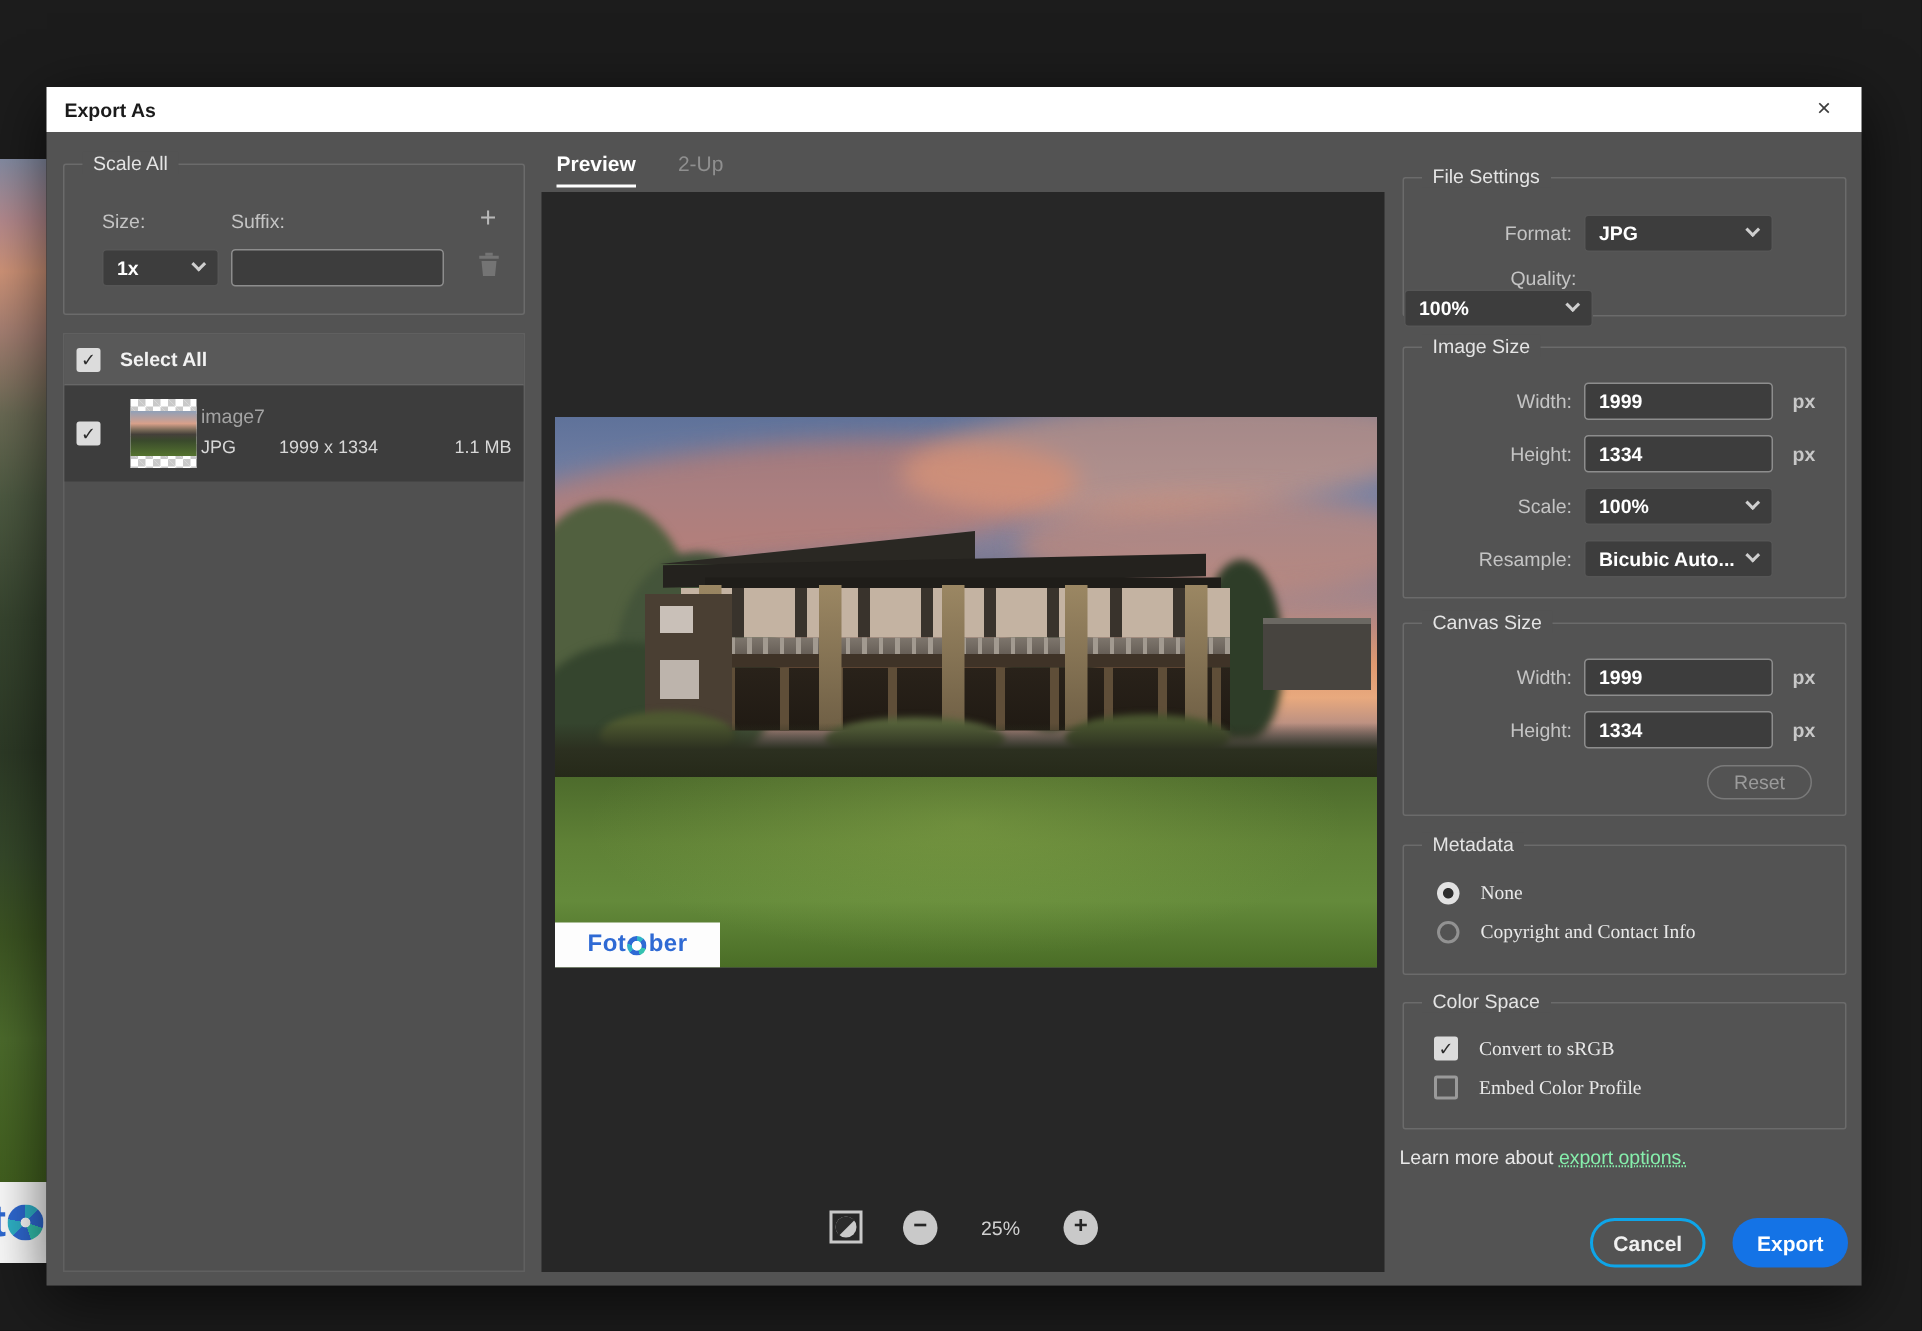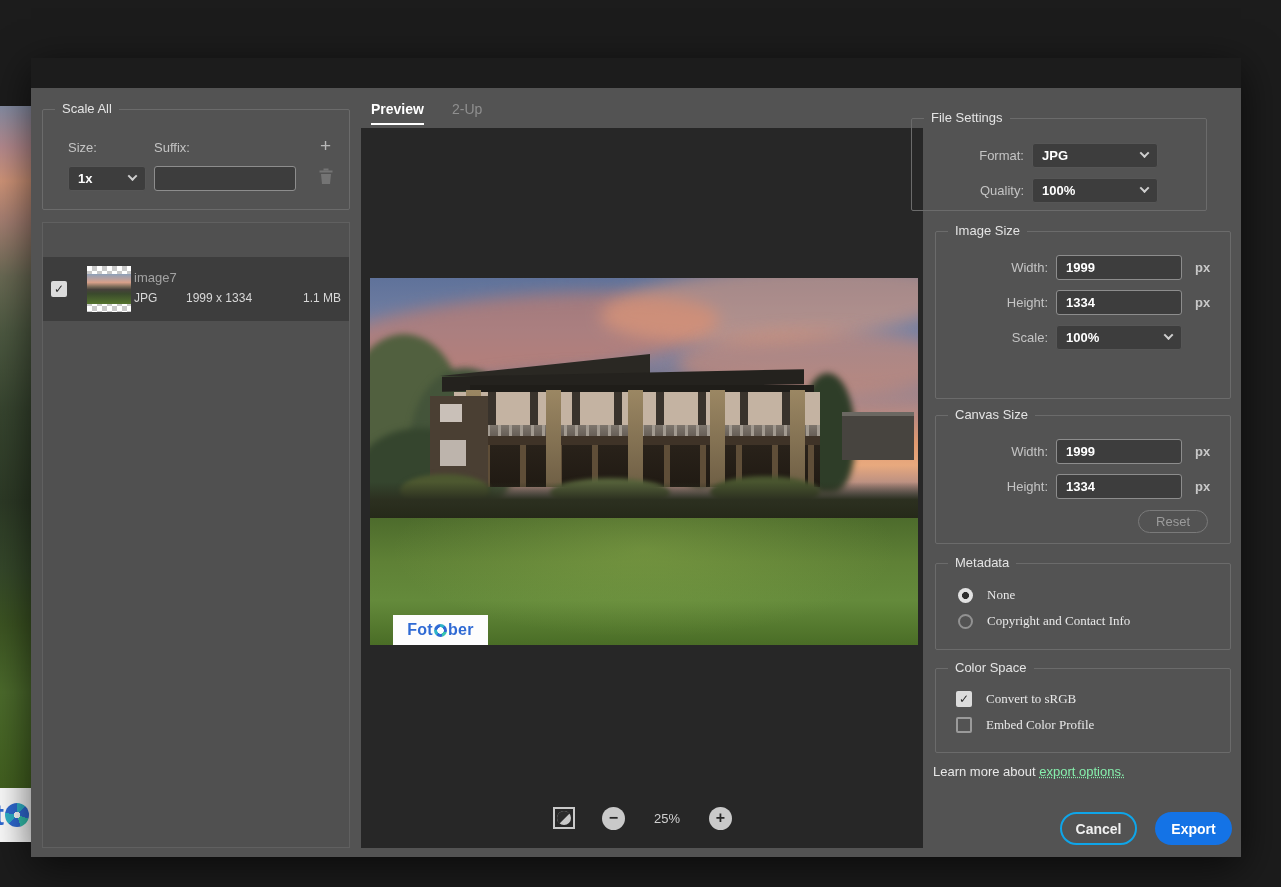--- a/index.html
+++ b/index.html
@@ -121,22 +121,22 @@
     border-top:4px solid #6b6862; }
   .shrubband { position:absolute; left:0; top:204px; width:100%; height:44px;
     background:linear-gradient(180deg,rgba(40,44,28,0) 0%,#2c3020 40%,#232616 100%); }
   .bush { position:absolute; border-radius:50%; filter:blur(2px); }
   .b1 { left:30px; top:196px; width:90px; height:34px; background:#4d5830; }
   .b2 { left:180px; top:200px; width:120px; height:30px; background:#55613a; }
   .b3 { left:340px; top:198px; width:110px; height:32px; background:#49552f; }
   .lawn { position:absolute; left:0; top:240px; width:100%; height:127px;
     background:radial-gradient(ellipse at 50% 25%,rgba(160,190,85,.30),rgba(0,0,0,0) 65%),
       linear-gradient(180deg,#4d6b2c 0%,#5f8136 35%,#648a3b 65%,#4a6d26 100%); }
-  .wm { position:absolute; left:0; bottom:0; width:95px; height:30px; background:#fdfdfd;
-    display:flex; align-items:center; justify-content:center;margin-left:23px; }
+  .wm { position:absolute; left:0; bottom:0; width:110px; height:30px; background:#fdfdfd;
+    display:flex; align-items:center; justify-content:center; }
   .wm .wtxt { color:#2f6ad4; font-weight:bold; font-size:16px; letter-spacing:.3px; }
   .wm .gear { width:13px; height:13px; margin:0 1px; }
 
   .pcontrols { position:absolute; left:0; top:678px; width:100%; display:flex;
     align-items:center; justify-content:center; gap:26px; }
   .fit-icon { width:24px; height:24px; cursor:pointer; }
   .zbtn { width:23px; height:23px; border-radius:50%; background:#c9c9c9; color:#262626;
     font-size:16px; font-weight:700; display:flex; align-items:center; justify-content:center;
     cursor:pointer; line-height:1; padding-bottom:1px; }
   .zoomlevel { font-size:13px; color:#d0d0d0; min-width:32px; text-align:center; }
@@ -165,20 +165,24 @@
 
 <div class="stage">
 
   <div class="bg-photo-strip"></div>
   <div class="bg-logo-box">
     <span class="t">t</span>
     <span class="gear"></span>
   </div>
 
   <div class="dialog">
+    <div class="titlebar">
+      <span class="title">Export As</span>
+      <span class="close">×</span>
+    </div>
 
     <div class="dbody">
 
       <div class="fbox scale-fields" style="left:11px;top:21px;width:308px;height:101px;">
         <span class="legend">Scale All</span>
         <div class="row" style="left:25px;top:30px;">
             <span class="lbl">Size:</span>
           </div>
         <div class="row" style="left:111px;top:30px;">
             <span class="lbl">Suffix:</span>
@@ -196,20 +200,24 @@
         <div class="row trash-icon" style="right:16px;top:58px;">
           <svg width="14" height="16" viewBox="0 0 14 16">
             <rect x="0.5" y="2.5" width="13" height="2" fill="#8f8f8f"></rect>
             <rect x="4.5" y="0.5" width="5" height="2" fill="#8f8f8f"></rect>
             <path d="M2 6 h10 l-1 10 h-8 z" fill="#8f8f8f"></path>
           </svg>
         </div>
       </div>
 
       <div class="list-panel">
+        <div class="selectall-row">
+          <span class="cb checked"></span>
+          <span class="txt">Select All</span>
+        </div>
         <div class="item-row">
           <span class="cb checked"></span>
           <div class="thumb">
             <div class="mini"></div>
           </div>
           <span class="item-name">image7</span>
           <div class="item-meta">
             <span class="fmt">JPG</span>
             <span class="dims">1999 x 1334</span>
             <span class="size">1.1 MB</span>
@@ -270,30 +278,30 @@
               <path d="M7.05 16.95 A7 7 0 0 1 16.95 7.05 Z" fill="#2b2b2b"></path>
               <path d="M6.5 17.5 L17.5 6.5" stroke="#2b2b2b" stroke-width="1.6"></path>
             </svg>
           </span>
           <span class="zbtn">−</span>
           <span class="zoomlevel">25%</span>
           <span class="zbtn">+</span>
         </div>
       </div>
 
-      <div class="fbox" style="left:880px;top:30px;width:296px;height:93px;">
+      <div class="fbox" style="left:904px;top:30px;width:296px;height:93px;">
         <span class="legend">File Settings</span>
         <div class="frow" style="left:0;top:24px;">
           <span class="lbl">Format:</span>
           <div class="ctrl dropdown">
             <span>JPG</span>
             <span class="chev"></span>
           </div>
         </div>
-        <div class="frow" style="left:0;top:59px;">
+        <div class="frow" style="left:0;top:59px;flex-direction:column;">
           <span class="lbl">Quality:</span>
           <div class="ctrl dropdown">
             <span>100%</span>
             <span class="chev"></span>
           </div>
         </div>
       </div>
 
       <div class="fbox" style="left:904px;top:143px;width:296px;height:168px;">
         <span class="legend">Image Size</span>
@@ -307,20 +315,27 @@
           <span class="ctrl"><input class="tinput" value="1334" style=""></span>
           <span class="unit">px</span>
         </div>
         <div class="frow" style="left:0;top:93px;">
           <span class="lbl">Scale:</span>
           <div class="ctrl dropdown">
             <span>100%</span>
             <span class="chev"></span>
           </div>
         </div>
+        <div class="frow" style="left:0;top:128px;">
+          <span class="lbl">Resample:</span>
+          <div class="ctrl dropdown">
+            <span>Bicubic Auto...</span>
+            <span class="chev"></span>
+          </div>
+        </div>
       </div>
 
       <div class="fbox" style="left:904px;top:327px;width:296px;height:129px;padding-left:16px;">
         <span class="legend">Canvas Size</span>
         <div class="frow" style="left:0;top:23px;">
           <span class="lbl">Width:</span>
           <span class="ctrl"><input class="tinput" value="1999" style=""></span>
           <span class="unit">px</span>
         </div>
         <div class="frow" style="left:0;top:58px;">

